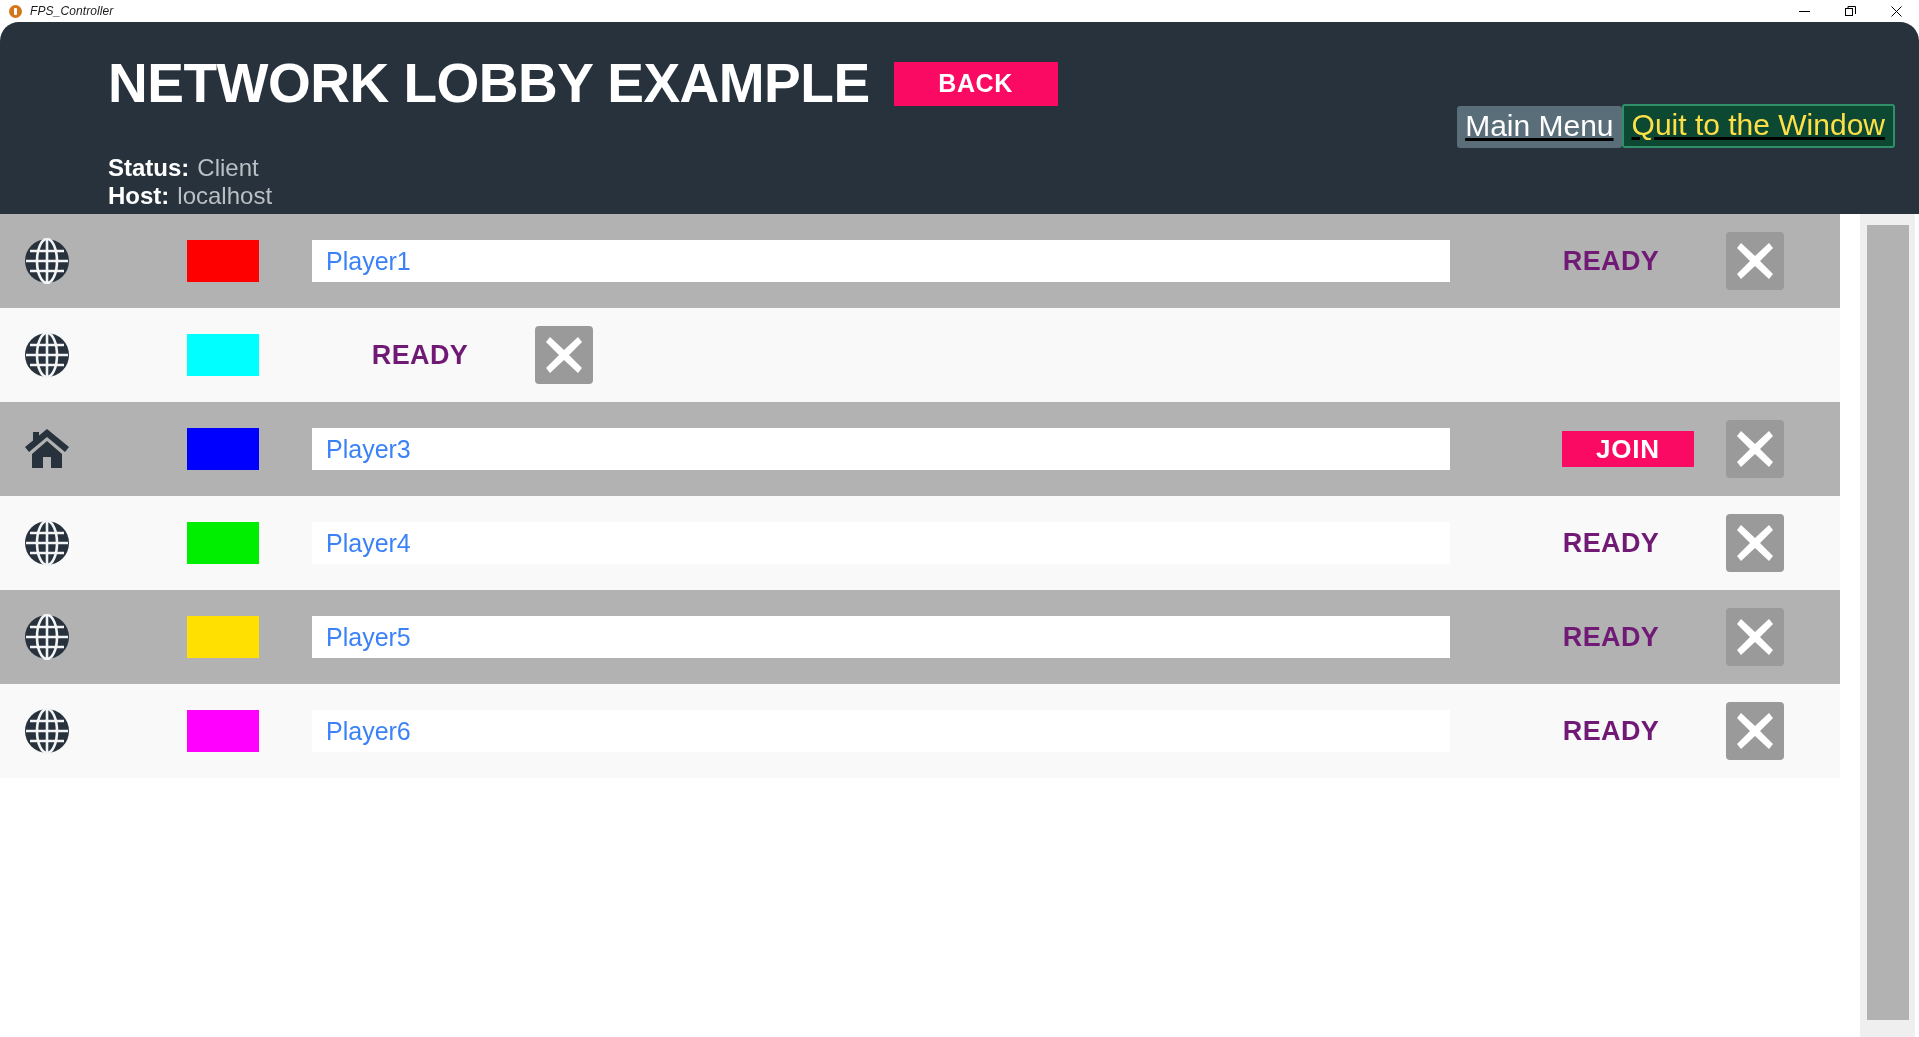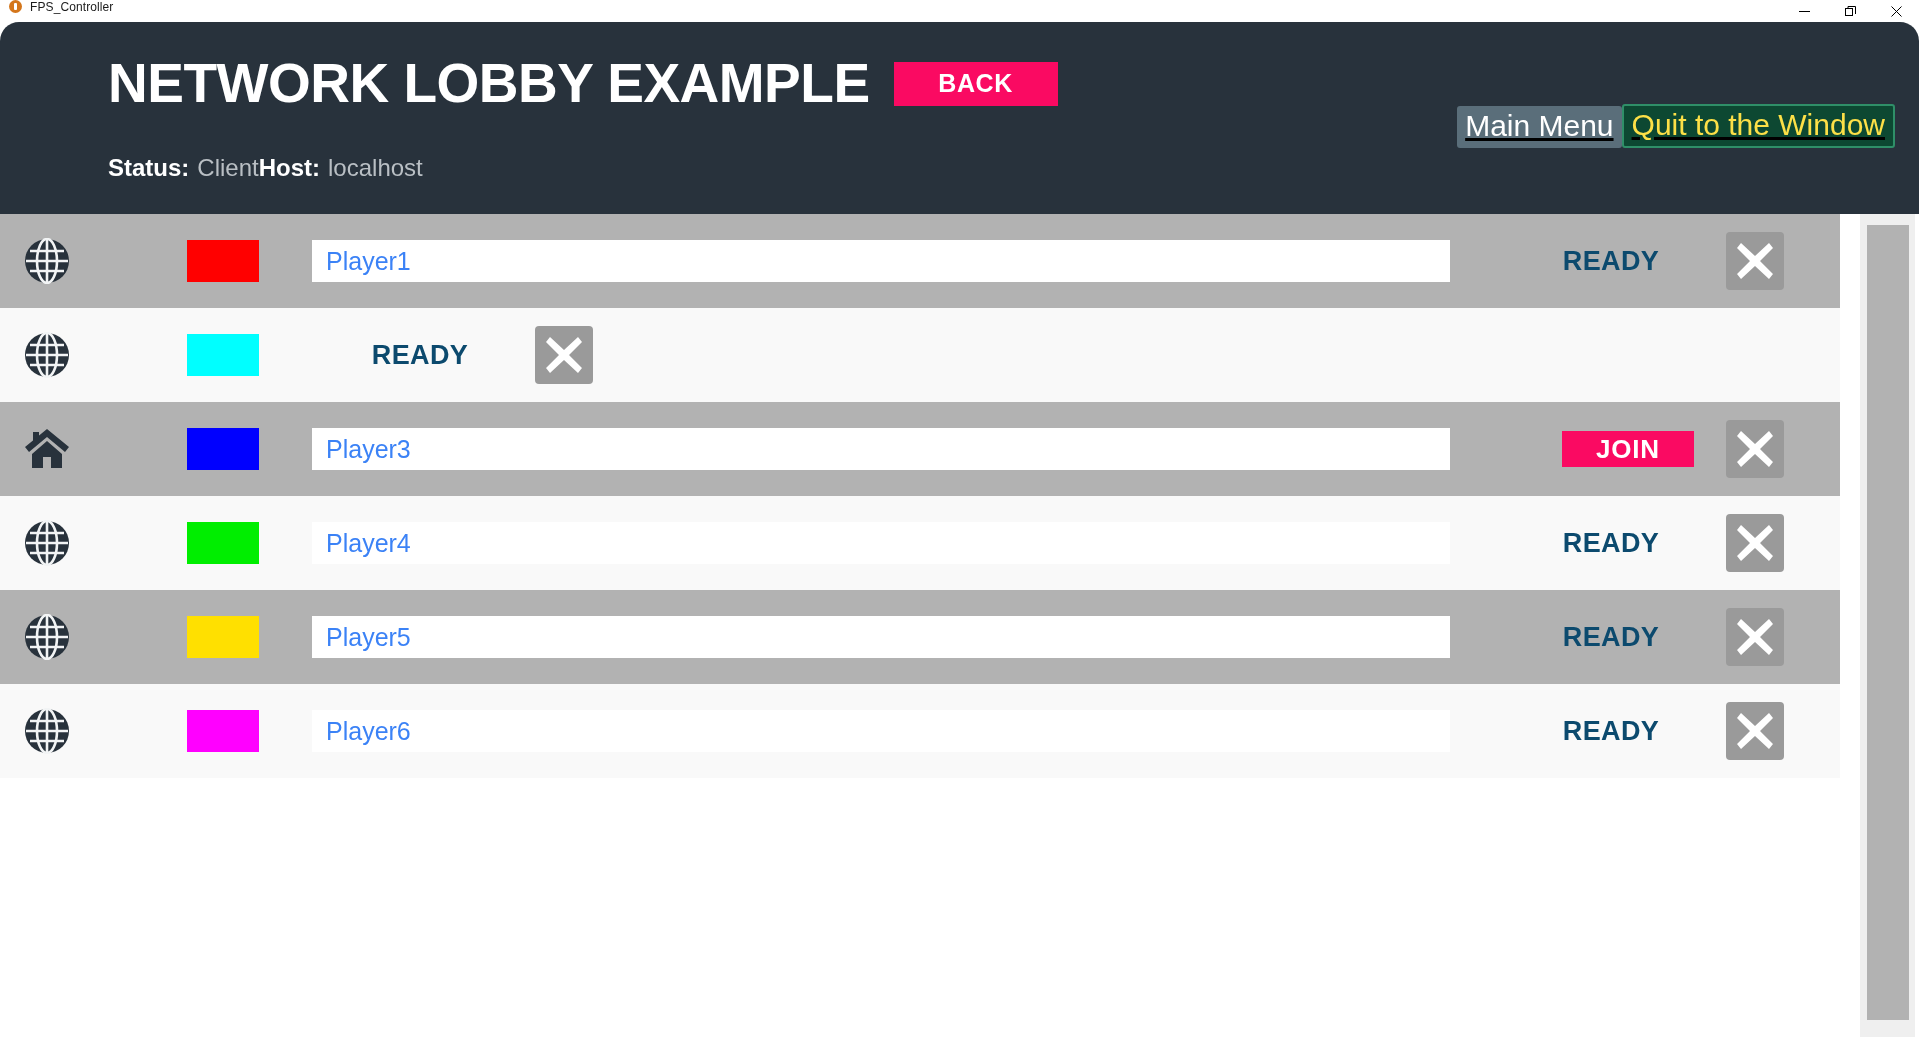--- a/index.html
+++ b/index.html
@@ -12,21 +12,22 @@
     font-family: "Liberation Sans", sans-serif;
   }
 
   
   #titlebar {
     position: absolute;
     left: 0; top: 0;
     width: 1919px; height: 22px;
     background: #ffffff;
     display: flex;
-    align-items: flex-start;
+    align-items: center;
+    font-style: italic;
   }
   #app-icon {
     width: 13px; height: 13px;
     margin-left: 9px; margin-right: 8px;
     border-radius: 50%;
     background: #d4761b;
     position: relative;
     flex: 0 0 auto;
   }
   #app-icon::after {
@@ -102,20 +103,21 @@
     font-size: 25px;
     font-weight: bold;
     letter-spacing: 0.6px;
   }
   #meta-row {
     position: absolute;
     left: 108px; top: 132px;
     display: flex;
     align-items: baseline;
     font-size: 24px;
+    flex-direction: column;
   }
   .meta-label { color: #ffffff; font-weight: bold; }
   .meta-value { color: #b9bfc4; font-weight: normal; margin-left: 8px; }
   #host-group { display: flex; align-items: baseline; }
 
   #topright-stack {
     position: absolute;
     right: 24px; top: 74px;
     display: flex;
     flex-direction: row;
@@ -195,21 +197,21 @@
 
   .status-cell {
     margin-left: 78px;
     width: 166px;
     display: flex;
     align-items: center;
     justify-content: center;
     flex: 0 0 auto;
   }
   .ready-text {
-    color: #0c4a6e;
+    color: #701a75;
     font-size: 27px;
     font-weight: bold;
     letter-spacing: 0.4px;
   }
   .join-button {
     width: 166px; height: 36px;
     background: #fa0a62;
     display: flex;
     align-items: center;
     justify-content: center;

